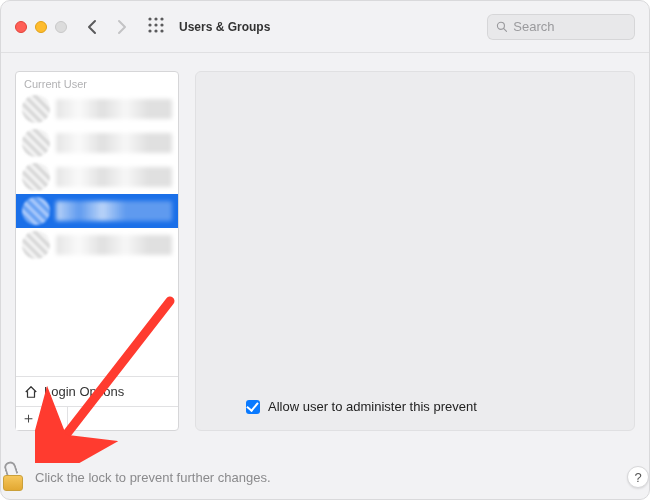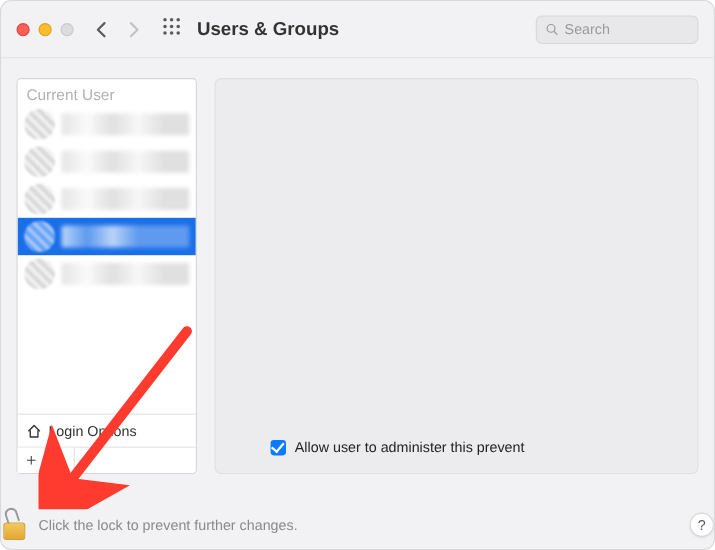--- a/index.html
+++ b/index.html
@@ -22,21 +22,21 @@
     gap: 8px;
   }
   .traffic { display: flex; gap: 8px; margin-right: 12px; }
   .dot { width: 12px; height: 12px; border-radius: 50%; }
   .dot.red { background: #ff5f57; border: 0.5px solid #e24238; }
   .dot.yellow { background: #febc2e; border: 0.5px solid #e1a117; }
   .dot.gray { background: #dcdcdc; border: 0.5px solid #c9c9c9; }
   .nav-arrows { display: flex; align-items: center; gap: 18px; margin-right: 10px;}
   .nav-arrows svg { display:block; }
   .grid-icon { margin: 0 6px 0 2px; }
-  .title { font-size: 17px; font-weight: 600; color: #333; flex: 0 0 auto; }
+  .title { font-size: 12px; font-weight: 600; color: #333; flex: 0 0 auto; }
   .titlebar-spacer { flex: 1; }
   .search {
     height: 26px; width: 148px;
     background: rgba(0,0,0,0.04);
     border: 1px solid rgba(0,0,0,0.08);
     border-radius: 6px;
     display: flex; align-items: center;
     padding: 0 8px; gap: 6px;
   }
   .search input {
@@ -51,21 +51,21 @@
   .sidebar {
     width: 164px; height: 360px;
     background: #fff;
     border: 1px solid #d6d6d8;
     border-radius: 4px;
     display: flex; flex-direction: column;
     font-size: 13px;
   }
   .sidebar-header {
     padding: 6px 8px 2px 8px;
-    color: #b2b2b4; font-size: 14px;
+    color: #b2b2b4; font-size: 11px;
   }
   .user-list { flex:1; overflow:hidden; }
   .user-row { height: 34px; display:flex; align-items:center; padding: 0 6px; gap:6px; }
   .user-row.selected { background: #1a6fe8; }
   .pixavatar {
     width: 28px; height: 28px; border-radius: 50%;
     background:
       linear-gradient(45deg,#d9d9d9 25%,#f2f2f2 25%,#f2f2f2 50%,#d9d9d9 50%,#d9d9d9 75%,#f2f2f2 75%);
     background-size: 10px 10px;
     filter: blur(1px);

